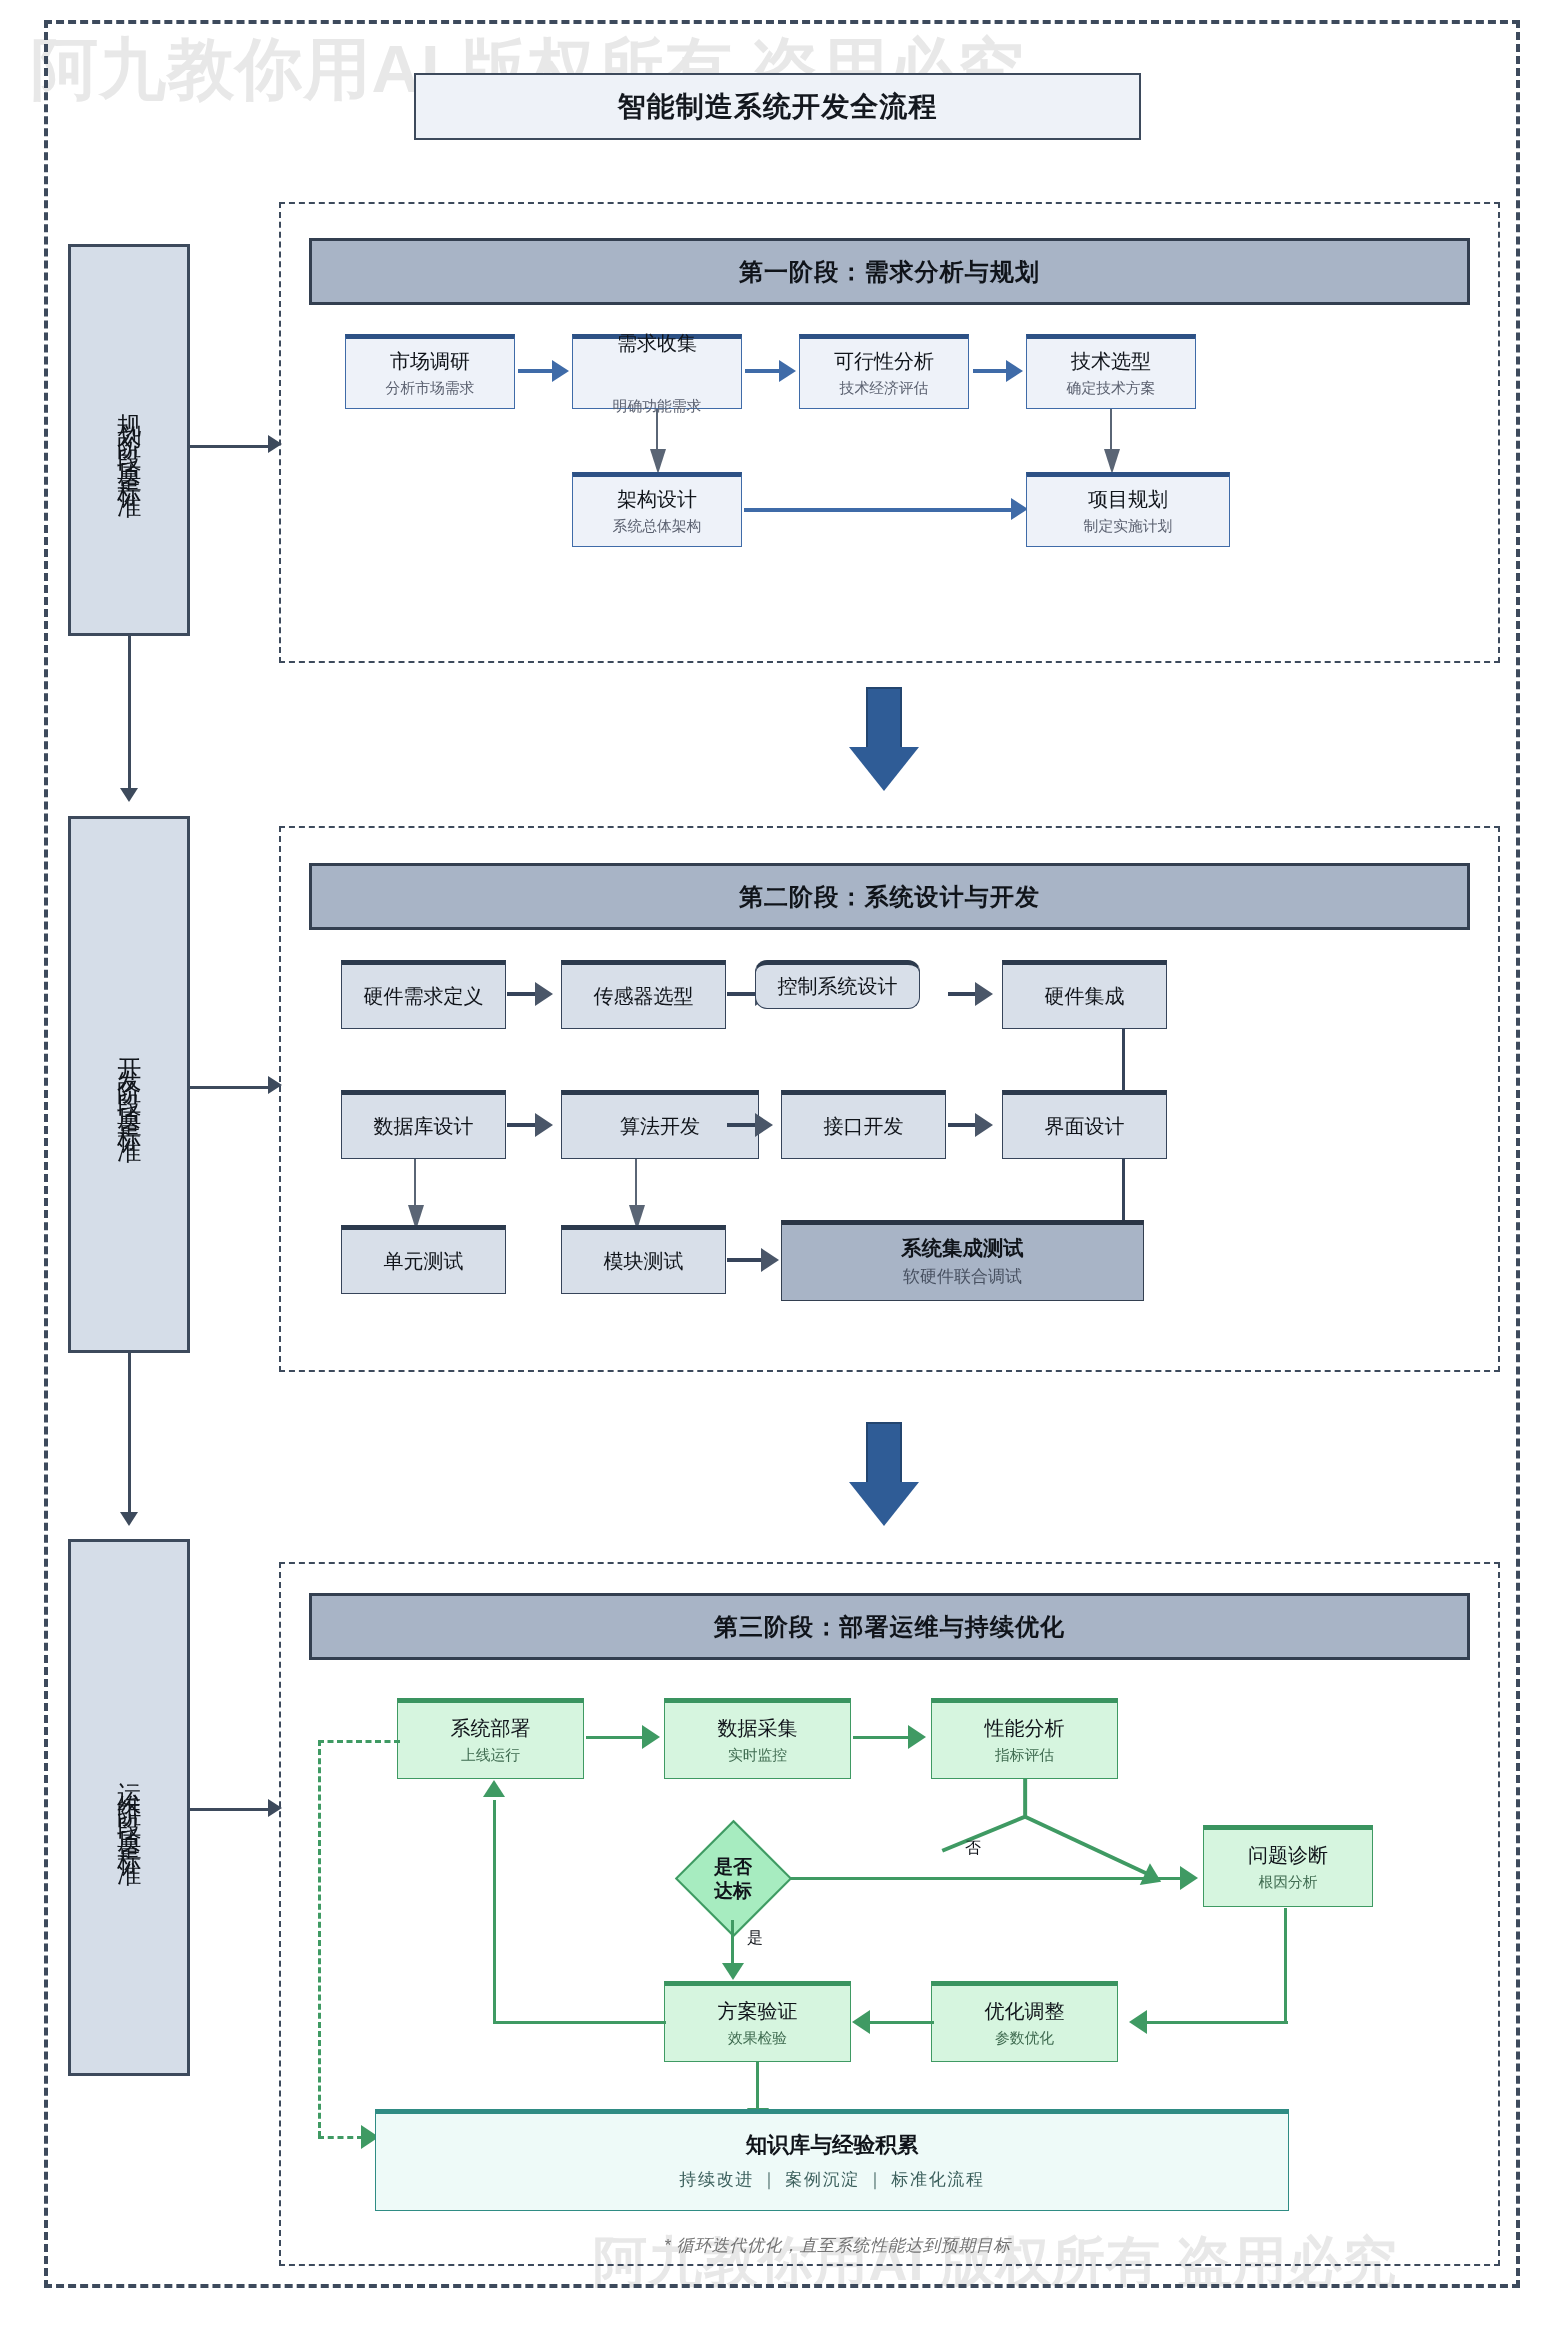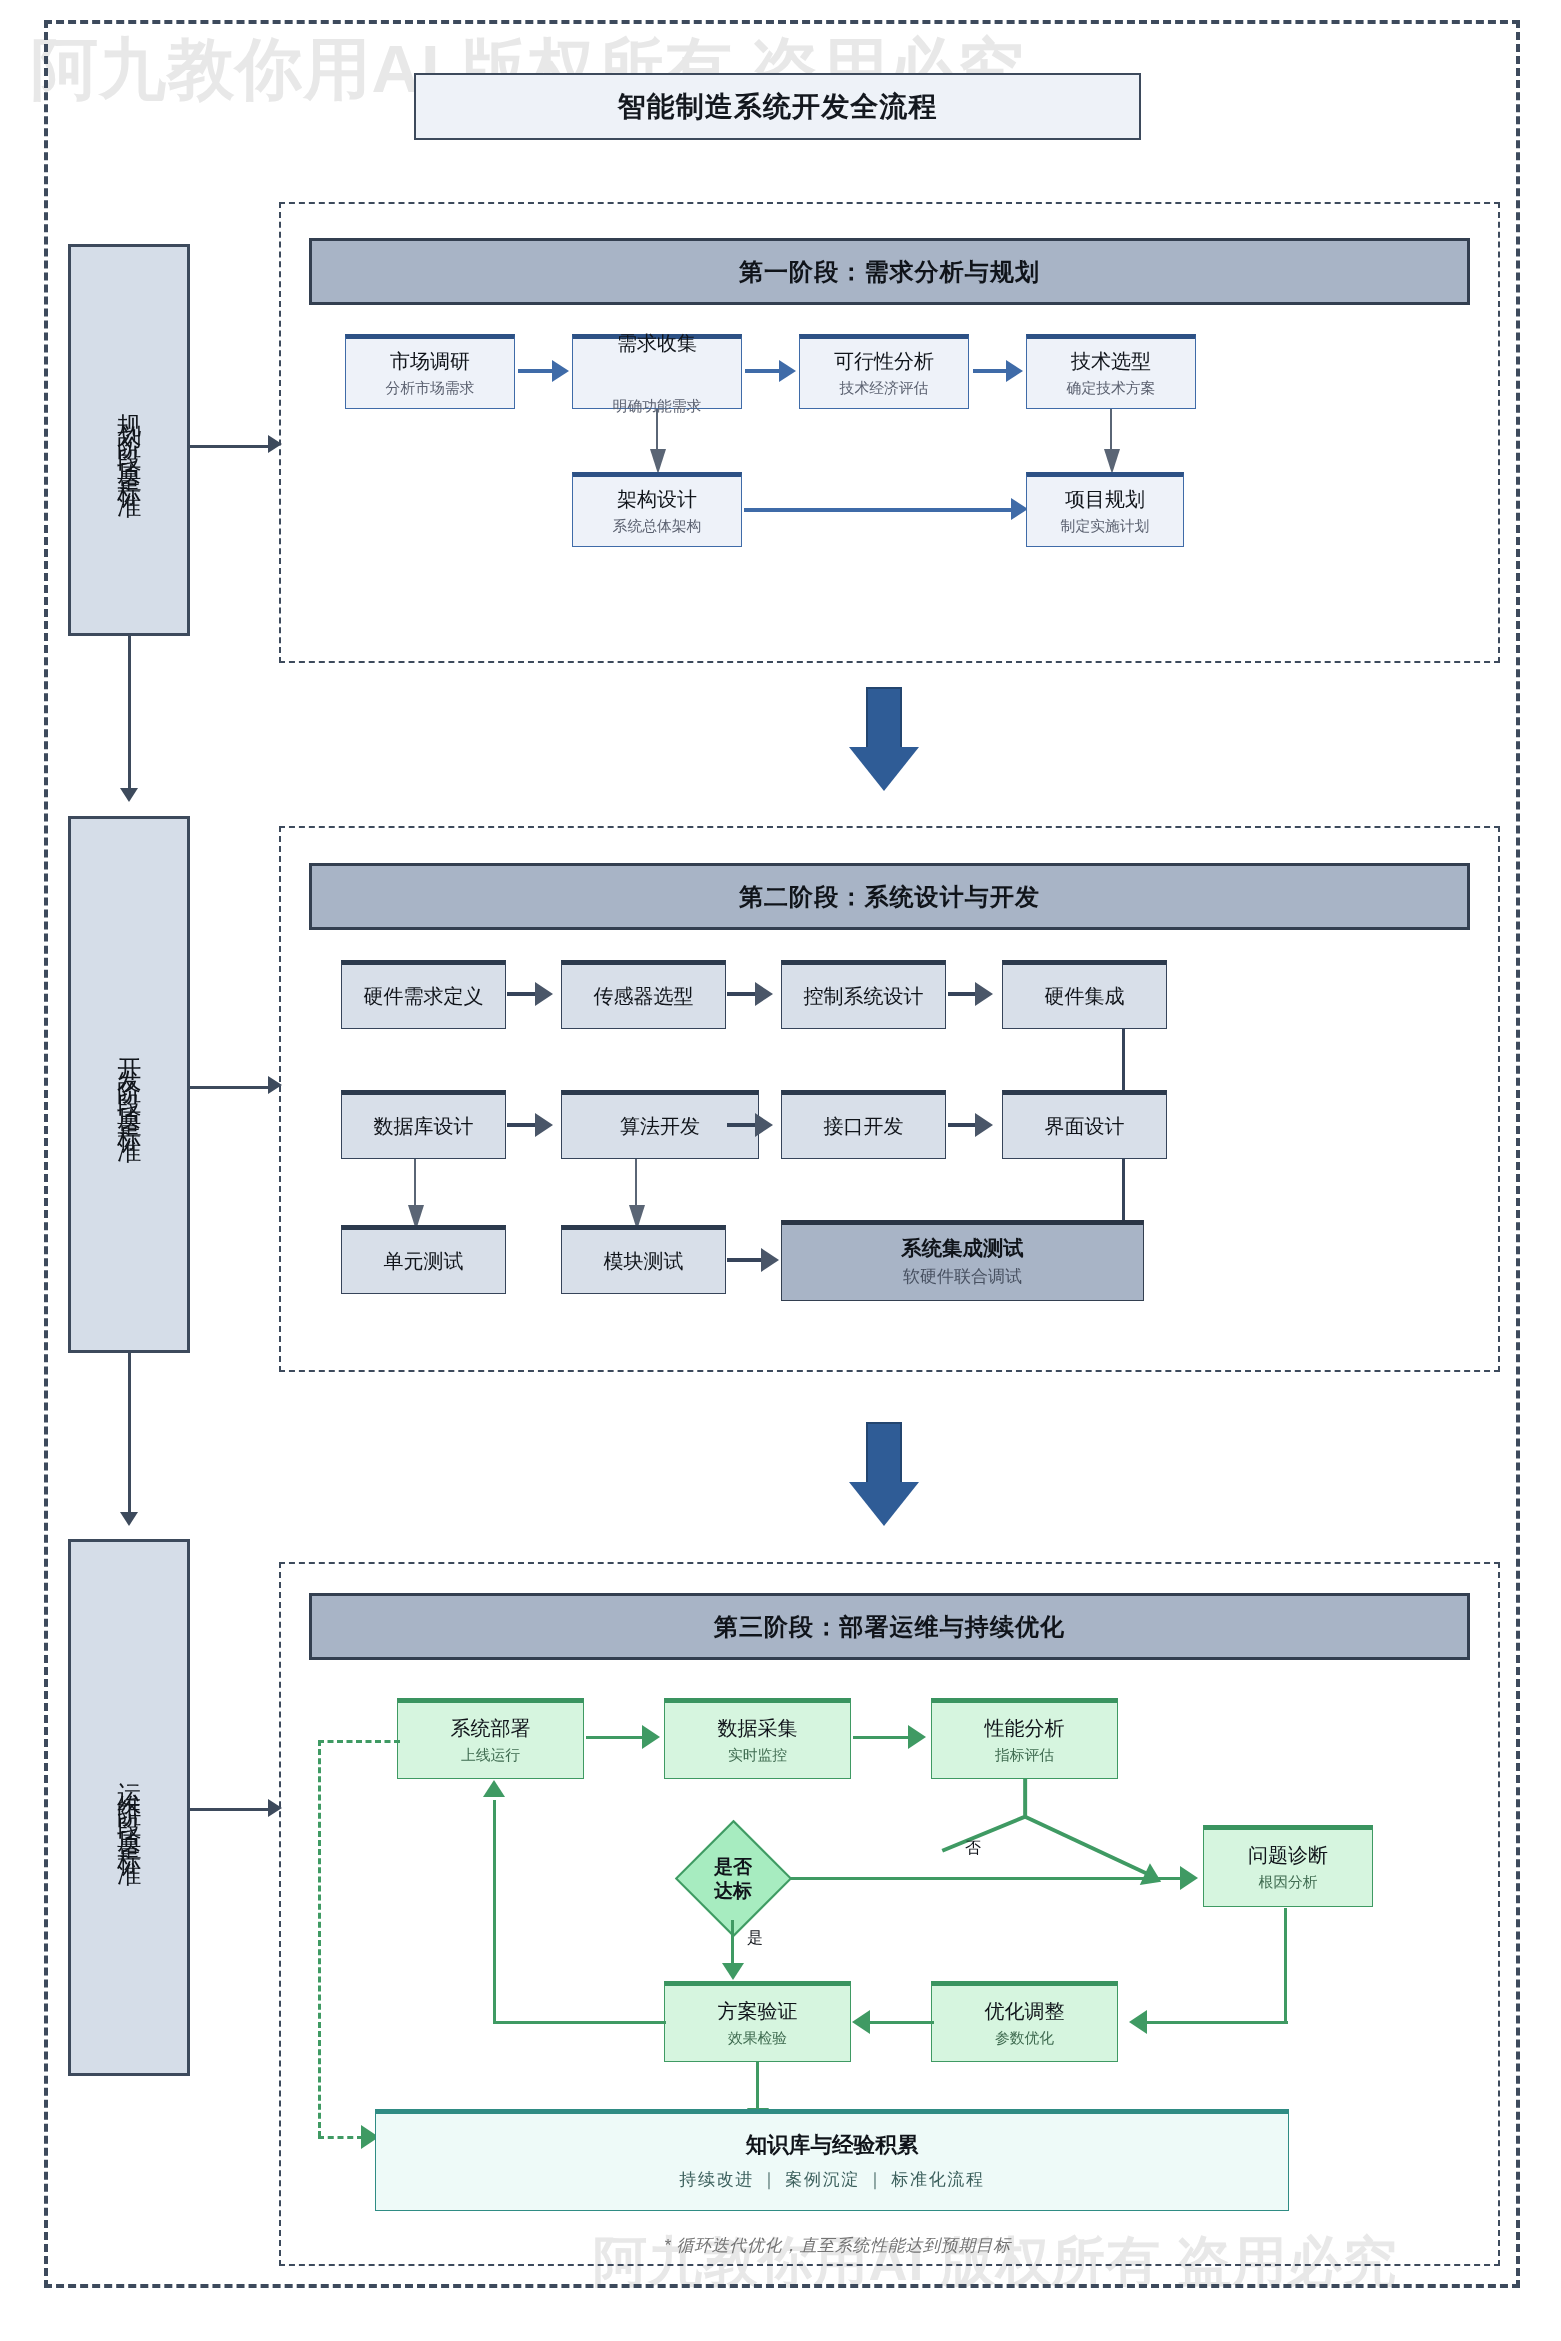--- a/index.html
+++ b/index.html
@@ -207,21 +207,21 @@
   <div class="arrow-d-thin" style="left:1104px;top:449px;"></div>
 
   <div class="node blue" style="left:572px;top:472px;width:170px;height:75px;">
     <div class="t">架构设计</div>
     <div class="s">系统总体架构</div>
   </div>
 
   <div class="hline-b" style="left:744px;top:508px;width:278px;"></div>
   <div class="arrow-r-b" style="left:1011px;top:498px;"></div>
 
-  <div class="node blue" style="left:1026px;top:472px;width:158px;height:75px;align-items:center;">
+  <div class="node blue" style="left:1026px;top:472px;width:204px;height:75px;align-items:center;">
     <div class="t">项目规划</div>
     <div class="s">制定实施计划</div>
   </div>
 
   <div class="bigarrow" style="left:849px;top:687px;">
     <div class="stem" style="left:17px;top:0;width:36px;height:62px;"></div>
     <div class="head" style="left:0;top:60px;"></div>
   </div>
 
   <div class="phase-box" id="phase2-box"></div>
@@ -232,21 +232,21 @@
   </div>
   <div class="hline-th" style="left:507px;top:992px;width:29.5px;"></div>
   <div class="arrow-r-th" style="left:535px;top:982px;"></div>
 
   <div class="node blue2" style="left:561px;top:960px;width:165px;height:69px;">
     <div class="t">传感器选型</div>
   </div>
   <div class="hline-th" style="left:727px;top:992px;width:29.5px;"></div>
   <div class="arrow-r-th" style="left:755px;top:982px;"></div>
 
-  <div class="node blue2" style="left:781px;top:960px;width:165px;height:69px;">
+  <div class="node blue2" style="left:755px;top:960px;width:165px;height:49px;border-radius:12px;">
     <div class="t">控制系统设计</div>
   </div>
   <div class="hline-th" style="left:948px;top:992px;width:29.5px;"></div>
   <div class="arrow-r-th" style="left:975px;top:982px;"></div>
 
   <div class="node blue2" style="left:1002px;top:960px;width:165px;height:69px;">
     <div class="t">硬件集成</div>
   </div>
 
   <div class="vline-th" style="left:1122px;top:1029px;height:255px;"></div>

